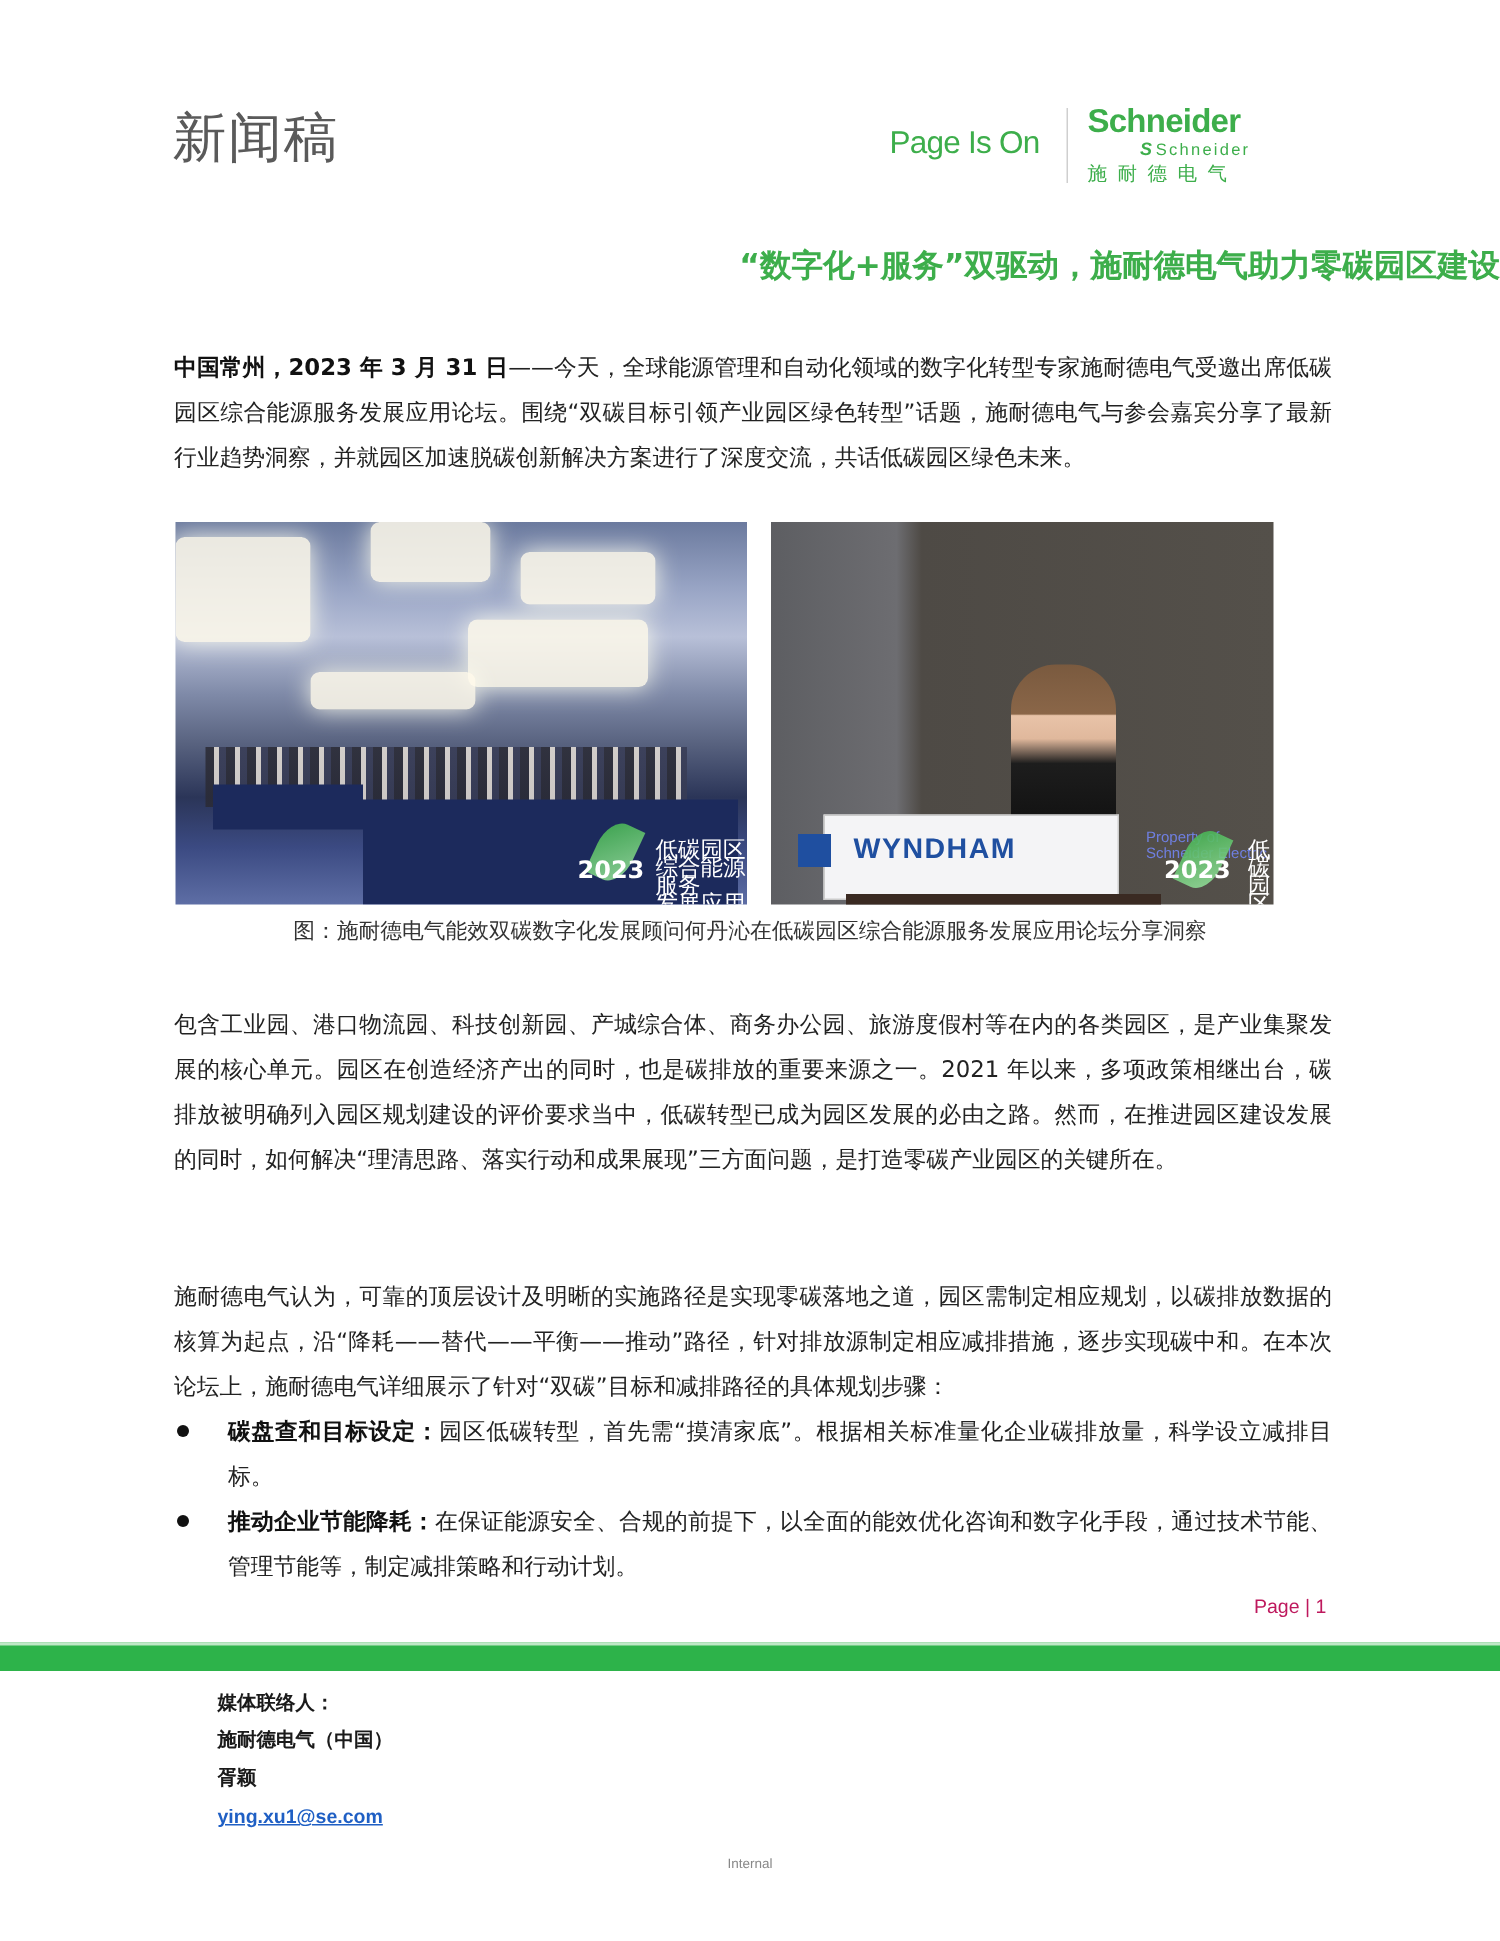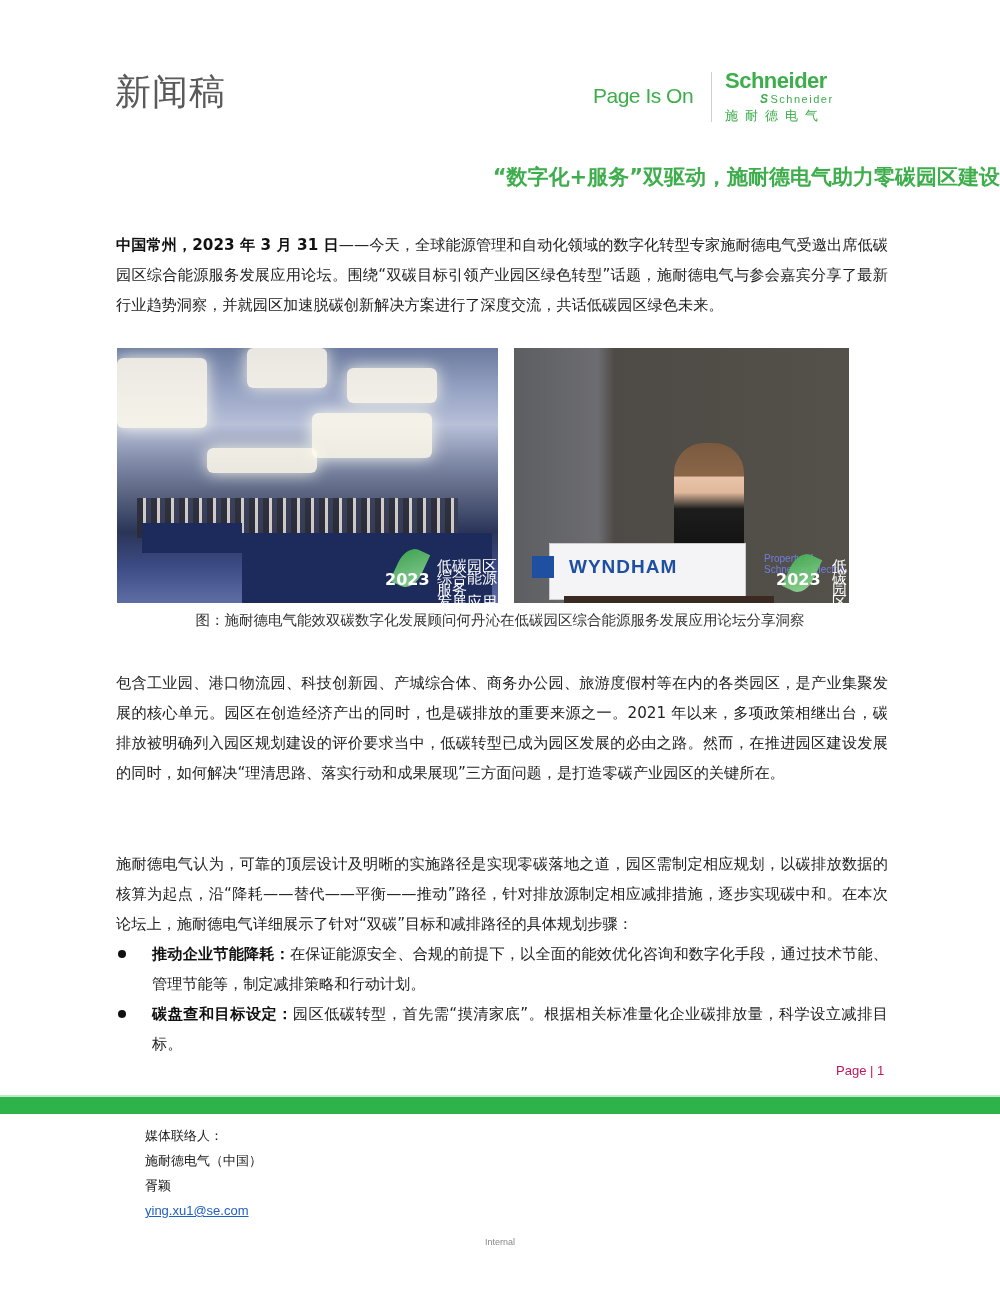--- a/index.html
+++ b/index.html
@@ -35,21 +35,21 @@
   .watermark { position:absolute; left:250px; top:205px; font-size:10px; color:#6f7fe0; font-family:"Liberation Sans",sans-serif; }
   .caption { left:0; width:1000px; top:611px; text-align:center; font-size:14.5px; color:#333; }
   .p2 { top:668px; }
   .p3 { top:849px; }
   .bullets { left:116px; width:772px; top:939px; }
   .bullet { position:relative; padding-left:36px; font-size:15.2px; line-height:30px; color:#222; text-align:justify; margin-bottom:0; }
   .bullet-dot { position:absolute; left:2px; top:11px; width:8px; height:8px; border-radius:50%; background:#111; }
   .bullet b { font-weight:bold; color:#111; }
   .page-num { left:836px; top:1063px; font-size:13px; color:#be185d; font-family:"Liberation Sans",sans-serif; }
   .green-bar { left:0; top:1095px; width:1000px; height:19px; background:#2db34a; border-top:2px solid #bfe8c6; box-sizing:border-box; }
-  .contact { left:145px; top:1123px; font-size:13px; line-height:25px; font-weight:normal; color:#1a1a1a; }
+  .contact { left:145px; top:1123px; font-size:13px; line-height:25px; font-weight:bold; color:#1a1a1a; }
   .contact a { color:#1f5fc4; text-decoration:underline; font-family:"Liberation Sans",sans-serif; }
   .internal { left:0; width:1000px; top:1237px; text-align:center; font-size:9px; color:#888; font-family:"Liberation Sans",sans-serif; }
 </style>
 </head>
 <body>
 
 <div class="abs doc-type">新闻稿</div>
 <div class="abs lio">Page Is On</div>
 <div class="abs logo-divider"></div>
 <div class="abs se-name">Schneider</div>
@@ -93,27 +93,27 @@
       <div>发展应用论坛</div>
     </div>
   </div>
 </div>
 <div class="abs caption">图：施耐德电气能效双碳数字化发展顾问何丹沁在低碳园区综合能源服务发展应用论坛分享洞察</div>
 
 <div class="abs para p2">包含工业园、港口物流园、科技创新园、产城综合体、商务办公园、旅游度假村等在内的各类园区，是产业集聚发展的核心单元。园区在创造经济产出的同时，也是碳排放的重要来源之一。2021 年以来，多项政策相继出台，碳排放被明确列入园区规划建设的评价要求当中，低碳转型已成为园区发展的必由之路。然而，在推进园区建设发展的同时，如何解决“理清思路、落实行动和成果展现”三方面问题，是打造零碳产业园区的关键所在。</div>
 <div class="abs para p3">施耐德电气认为，可靠的顶层设计及明晰的实施路径是实现零碳落地之道，园区需制定相应规划，以碳排放数据的核算为起点，沿“降耗——替代——平衡——推动”路径，针对排放源制定相应减排措施，逐步实现碳中和。在本次论坛上，施耐德电气详细展示了针对“双碳”目标和减排路径的具体规划步骤：</div>
 
 <div class="abs bullets">
+  <div class="bullet">
+    <span class="bullet-dot"></span>
+    <b>碳盘查和目标设定：</b><span>园区低碳转型，首先需“摸清家底”。根据相关标准量化企业碳排放量，科学设立减排目标。</span>
+  </div>
   <div class="bullet" style="margin-top:0;">
     <span class="bullet-dot"></span>
     <b>推动企业节能降耗：</b><span>在保证能源安全、合规的前提下，以全面的能效优化咨询和数字化手段，通过技术节能、管理节能等，制定减排策略和行动计划。</span>
-  </div>
-  <div class="bullet">
-    <span class="bullet-dot"></span>
-    <b>碳盘查和目标设定：</b><span>园区低碳转型，首先需“摸清家底”。根据相关标准量化企业碳排放量，科学设立减排目标。</span>
   </div>
 </div>
 
 <div class="abs page-num">Page | 1</div>
 <div class="abs green-bar"></div>
 <div class="abs contact">
   <div>媒体联络人：</div>
   <div>施耐德电气（中国）</div>
   <div>胥颖</div>
   <div><a>ying.xu1@se.com</a></div>

